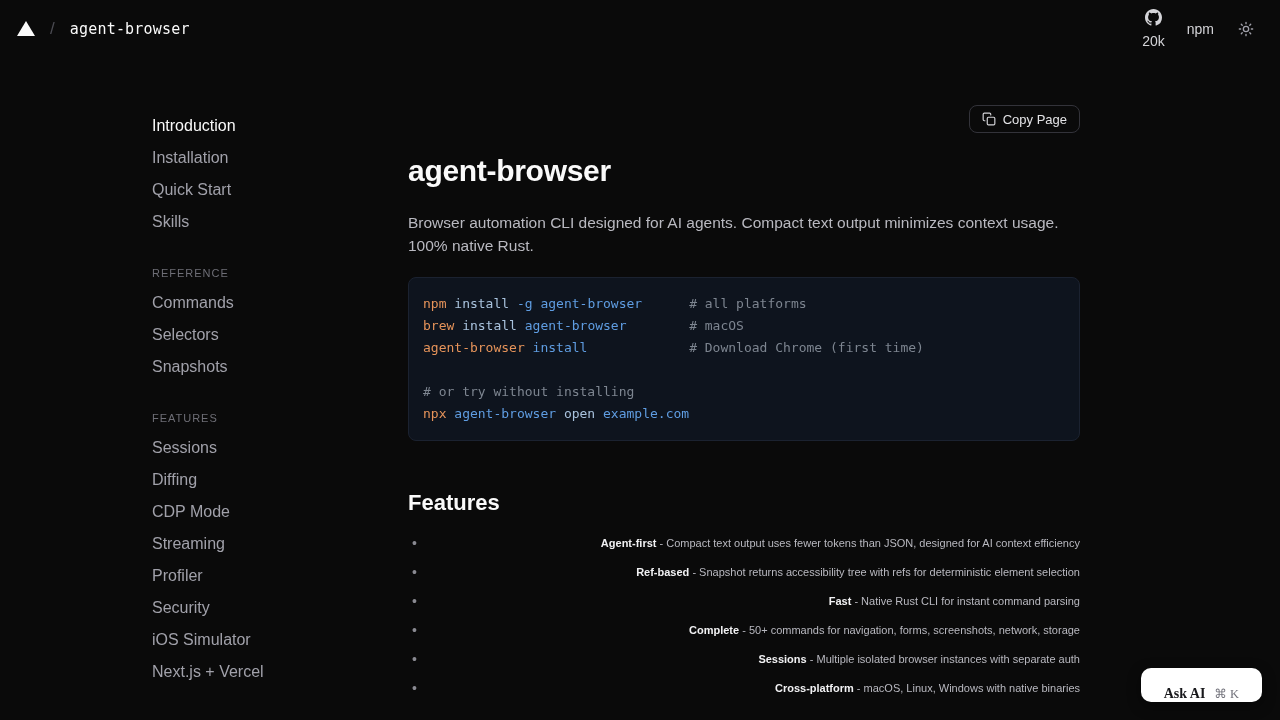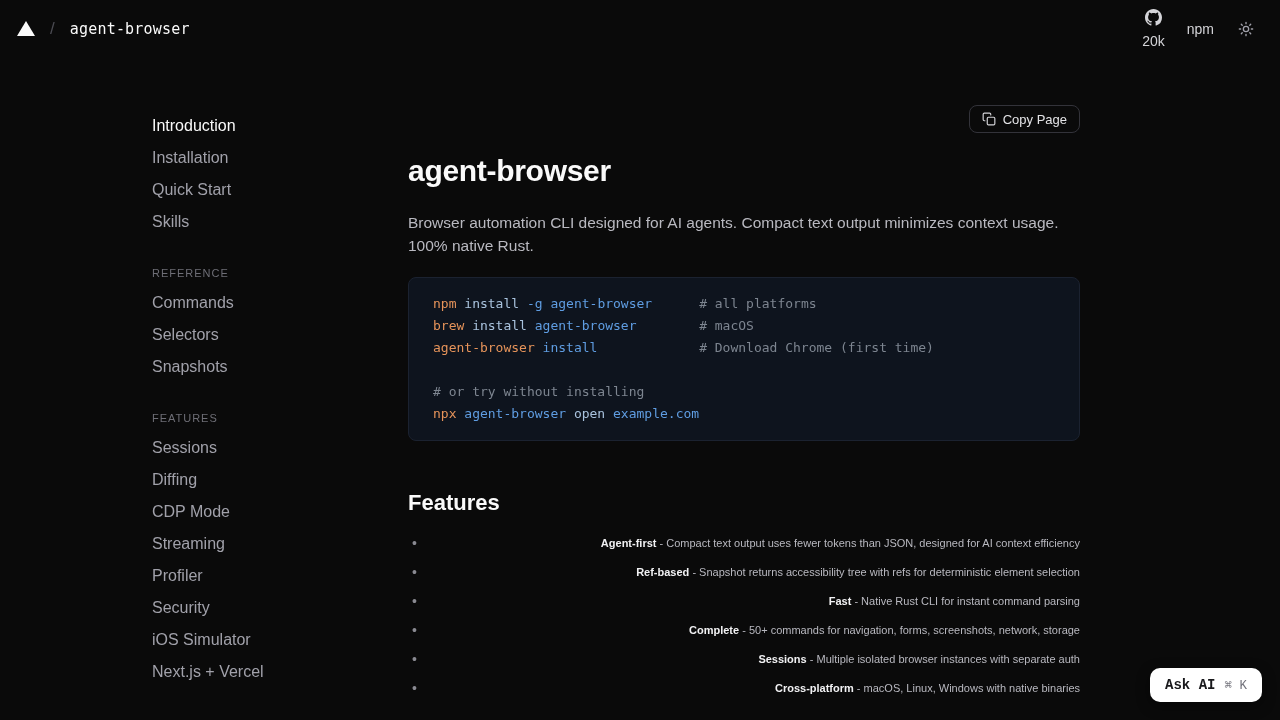--- a/index.html
+++ b/index.html
@@ -66,21 +66,21 @@
     cursor: pointer;
   }
   h1 { margin-top: 22px; font-size: 30px; line-height: 32px; font-weight: 700; color: #fafafa; letter-spacing: -0.3px; }
   .desc { margin-top: 24px; font-size: 15.5px; line-height: 23px; color: #b9b9c0; }
 
   .code-block {
     margin-top: 20px;
     background: #0e141e;
     border: 1px solid #1b2230;
     border-radius: 8px;
-    padding: 15px 16px 15px 24px;
+    padding: 15px 16px 15px 14px;
   }
   .code-block pre {
     font-family: "DejaVu Sans Mono", monospace;
     font-size: 13px; line-height: 22px;
     white-space: pre;
   }
   .code-line { height: 22px; }
   .tok-cmd { color: #e5935a; }
   .tok-sub { color: #a9c3de; }
   .tok-arg { color: #5f9de2; }
@@ -95,25 +95,25 @@
   }
   .features-list li::before {
     content: "•"; position: absolute; left: 4px; top: 0;
     color: #8a8a92; font-size: 14px;
   }
   .features-list strong { color: #f1f1f3; font-weight: 700; }
 
   
   .ask-ai {
     position: absolute; right: 18px; bottom: 18px;
-    display: inline-flex; align-items: center; gap: 9px;
-    height: 34px; padding: 0 15px;
+    display: inline-flex; align-items: flex-end; gap: 9px;
+    height: 34px; padding: 0 23px;
     background: #ffffff; color: #18181b;
     border: none; border-radius: 10px;
-    font-family: Liberation Mono, monospace;
+    font-family: Liberation Serif, serif;
     font-size: 14px; font-weight: 600;
     box-shadow: 0 4px 14px rgba(0,0,0,0.45);
     cursor: pointer;
   }
   .ask-ai .kbd { color: #71717a; font-size: 12.5px; font-weight: 400; }
 
   svg { flex-shrink: 0; }
 </style>
 </head>
 <body>

